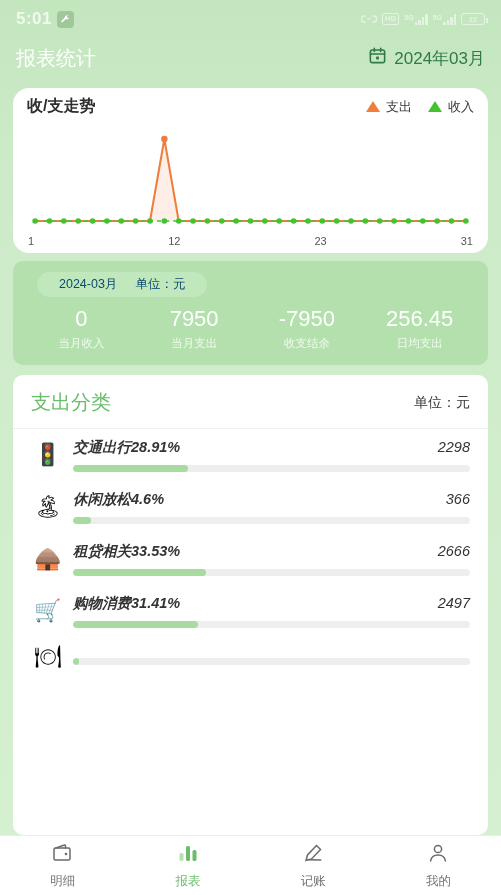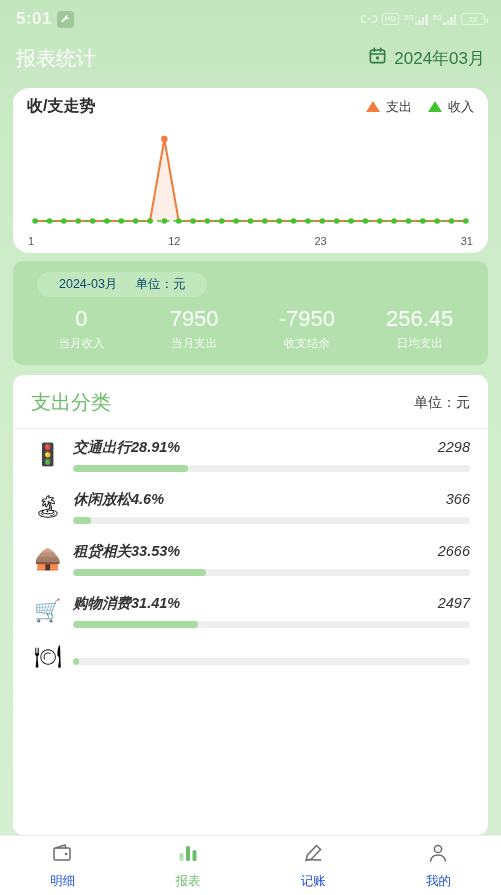--- a/index.html
+++ b/index.html
@@ -134,21 +134,21 @@
 
   
   .tabbar {
     flex: 0 0 60px; height: 60px; background: #ffffff;
     border-top: 1px solid #ececec; display: flex;
   }
   .tab {
     flex: 1; display: flex; flex-direction: column;
     align-items: center; justify-content: center; gap: 4px;
   }
-  .tab-label { font-size: 12.5px; color: #1d4ed8; }
+  .tab-label { font-size: 12.5px; color: #737373; }
   .tab.active .tab-label { color: #6bbd6b; }
   .emoji { font-size: 22px; line-height: 1; }
 </style>
 </head>
 <body>
 
 <div id="app">
 
   <div class="statusbar">
     <span class="sb-time">5:01</span>

